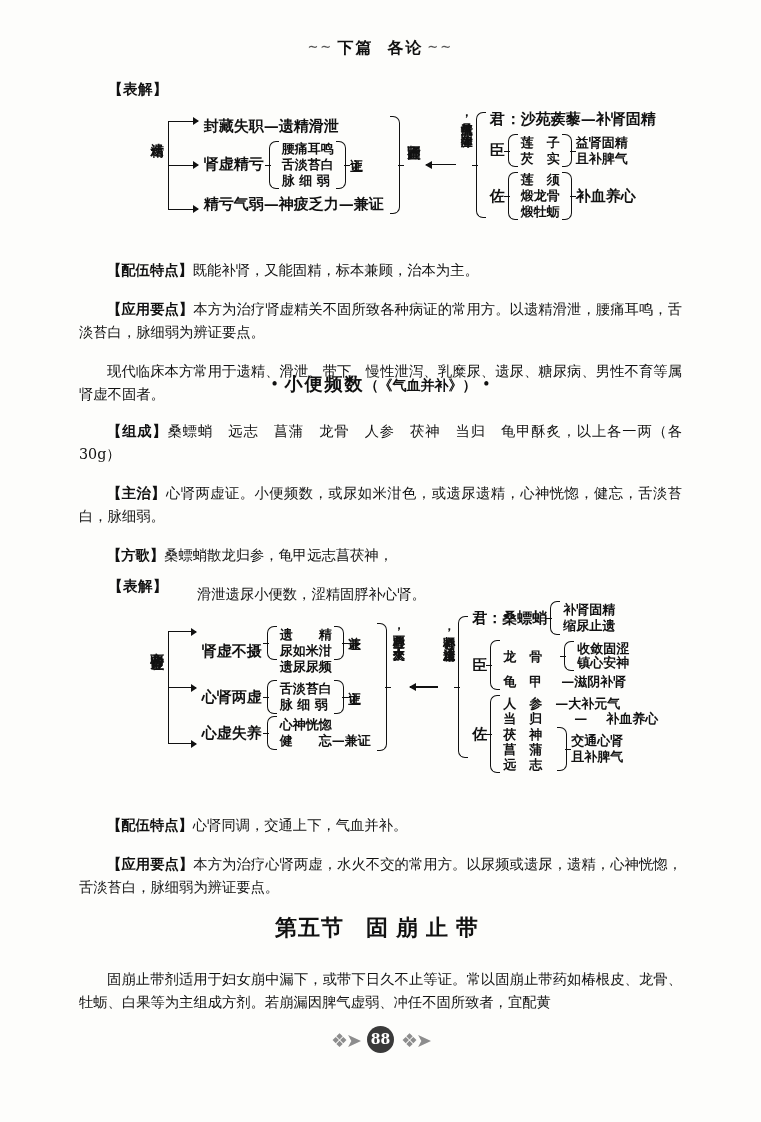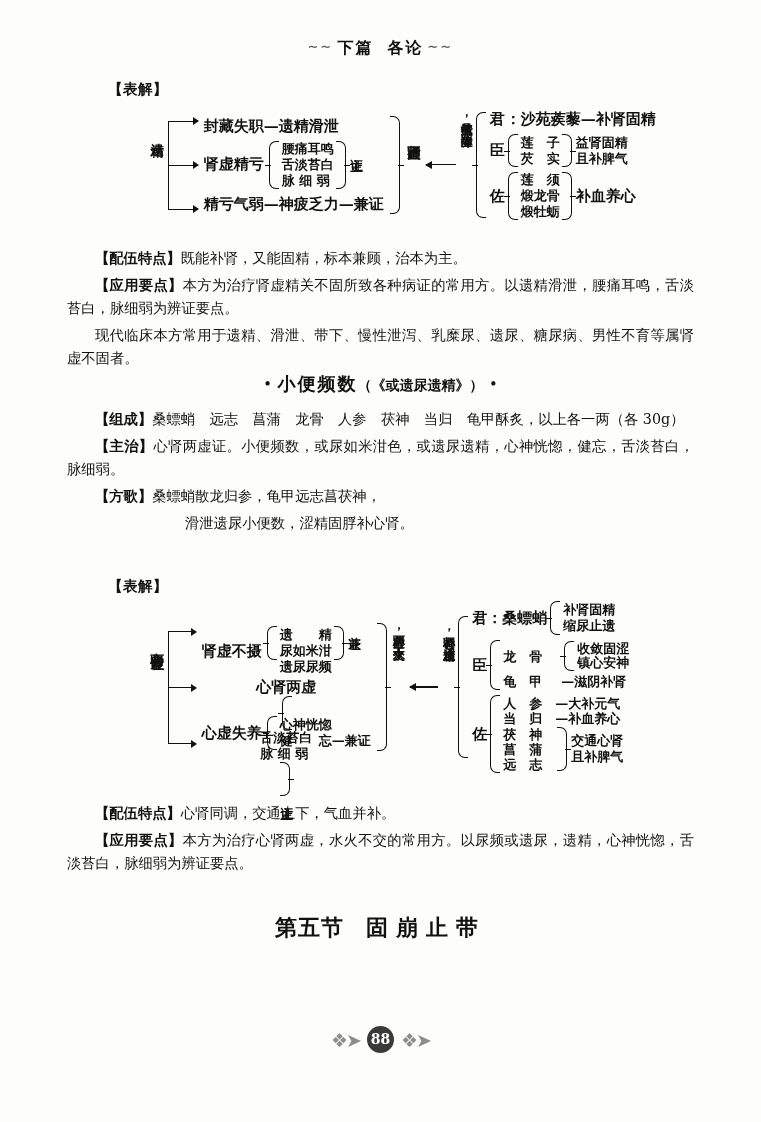--- a/index.html
+++ b/index.html
@@ -30,21 +30,21 @@
   
   .content{
     position:absolute;
     left:63px;right:63px;top:0;
   }
   .para{
     font-size:14.3px;
     line-height:23px;
     text-align:justify;
     font-family:"DejaVu Serif","Liberation Serif",serif;
-    margin:4px;
+    margin:16px;
   }
   .indent{text-indent:28px;}
   .lbl{font-weight:bold;}
 
   
   .abs{position:absolute;font-family:"DejaVu Serif","Liberation Serif",serif;}
 
   .biaojie{
     font-size:14.5px;font-weight:bold;
     letter-spacing:.5px;
@@ -250,21 +250,21 @@
     </div>
   </div>
 
   <div class="content" style="top:243px;">
     <p class="para indent"><span class="lbl">【配伍特点】</span><span>既能补肾，又能固精，标本兼顾，治本为主。</span></p>
     <p class="para indent"><span class="lbl">【应用要点】</span><span>本方为治疗肾虚精关不固所致各种病证的常用方。以遗精滑泄，腰痛耳鸣，舌淡苔白，脉细弱为辨证要点。</span></p>
     <p class="para indent">现代临床本方常用于遗精、滑泄、带下、慢性泄泻、乳糜尿、遗尿、糖尿病、男性不育等属肾虚不固者。</p>
   </div>
 
   <div class="formula-title" style="top:372px;">
-    <span class="dot">•</span><span class="name">小便频数</span><span class="src">（《或遗尿遗精》）</span><span class="dot">•</span>
+    <span class="dot">•</span><span class="name">小便频数</span><span class="src">（《气血并补》）</span><span class="dot">•</span>
   </div>
 
   <div class="content" style="top:404px;">
     <p class="para indent"><span class="lbl">【组成】</span><span>桑螵蛸　远志　菖蒲　龙骨　人参　茯神　当归　龟甲酥炙，以上各一两（各 30g）</span></p>
     <p class="para indent"><span class="lbl">【主治】</span><span>心肾两虚证。小便频数，或尿如米泔色，或遗尿遗精，心神恍惚，健忘，舌淡苔白，脉细弱。</span></p>
     <p class="para indent" style="margin-top:0;"><span class="lbl">【方歌】</span><span>桑螵蛸散龙归参，龟甲远志菖茯神，</span></p>
     <p class="para" style="text-indent:118px;">滑泄遗尿小便数，涩精固脬补心肾。</p>
   </div>
 
   <div class="abs biaojie" style="left:108px;top:577px;">【表解】</div>
@@ -288,21 +288,21 @@
           <div class="brace" style="height:32px;margin:0 3px 0 5px;margin-top:-16px;"></div>
           <div class="col" style="margin-top:0;">
             <div class="htext sm" style="line-height:16px;">遗　　精</div>
             <div class="htext sm" style="line-height:16px;">尿如米泔</div>
             <div class="htext sm" style="line-height:16px;">遗尿尿频</div>
           </div>
           <div class="brace-r" style="height:32px;margin:0 4px 0 2px;margin-top:-16px;"></div>
           <div class="vtext sm" style="height:32px;margin-top:-16px;">兼证</div>
         </div>
 
-        <div class="dg-row" style="height:36px;flex-direction:column;">
+        <div class="dg-row" style="height:36px;">
           <div class="htext">心肾两虚</div>
           <div class="brace" style="height:32px;margin:0 3px 0 5px;"></div>
           <div class="col">
             <div class="htext sm" style="line-height:16px;">舌淡苔白</div>
             <div class="htext sm" style="line-height:16px;">脉 细 弱</div>
           </div>
           <div class="brace-r" style="height:32px;margin:0 4px 0 2px;"></div>
           <div class="vtext sm" style="height:32px;">主证</div>
         </div>
 
@@ -361,21 +361,21 @@
 
         <div class="dg-row" style="height:80px;">
           <div class="htext">佐</div>
           <div class="brace" style="height:76px;margin:0 3px;"></div>
           <div class="col">
             <div class="dg-row" style="height:15px;">
               <div class="htext sm" style="width:52px;">人　参</div>
               <div class="htext sm">—</div>
               <div class="htext sm">大补元气</div>
             </div>
-            <div class="dg-row" style="height:15px;">
+            <div class="dg-row" style="height:15px;gap:19px;">
               <div class="htext sm" style="width:52px;">当　归</div>
               <div class="htext sm">—</div>
               <div class="htext sm">补血养心</div>
             </div>
             <div class="dg-row" style="height:46px;">
               <div class="col" style="width:52px;">
                 <div class="htext sm" style="line-height:15px;">茯　神</div>
                 <div class="htext sm" style="line-height:15px;">菖　蒲</div>
                 <div class="htext sm" style="line-height:15px;">远　志</div>
               </div>
@@ -393,18 +393,21 @@
 
   <div class="content" style="top:798px;">
     <p class="para indent"><span class="lbl">【配伍特点】</span><span>心肾同调，交通上下，气血并补。</span></p>
     <p class="para indent"><span class="lbl">【应用要点】</span><span>本方为治疗心肾两虚，水火不交的常用方。以尿频或遗尿，遗精，心神恍惚，舌淡苔白，脉细弱为辨证要点。</span></p>
   </div>
 
   <div class="sec-head" style="top:913px;">
     <span class="num">第五节</span><span class="ttl">固崩止带</span>
   </div>
 
+  <div class="content" style="top:952px;">
+    <p class="para indent">固崩止带剂适用于妇女崩中漏下，或带下日久不止等证。常以固崩止带药如椿根皮、龙骨、牡蛎、白果等为主组成方剂。若崩漏因脾气虚弱、冲任不固所致者，宜配黄</p>
+  </div>
 
   <div class="folio">
     <span class="wing">❖➤</span><span class="num">88</span><span class="wing">❖➤</span>
   </div>
 
 </div>
 
 </body></html>

